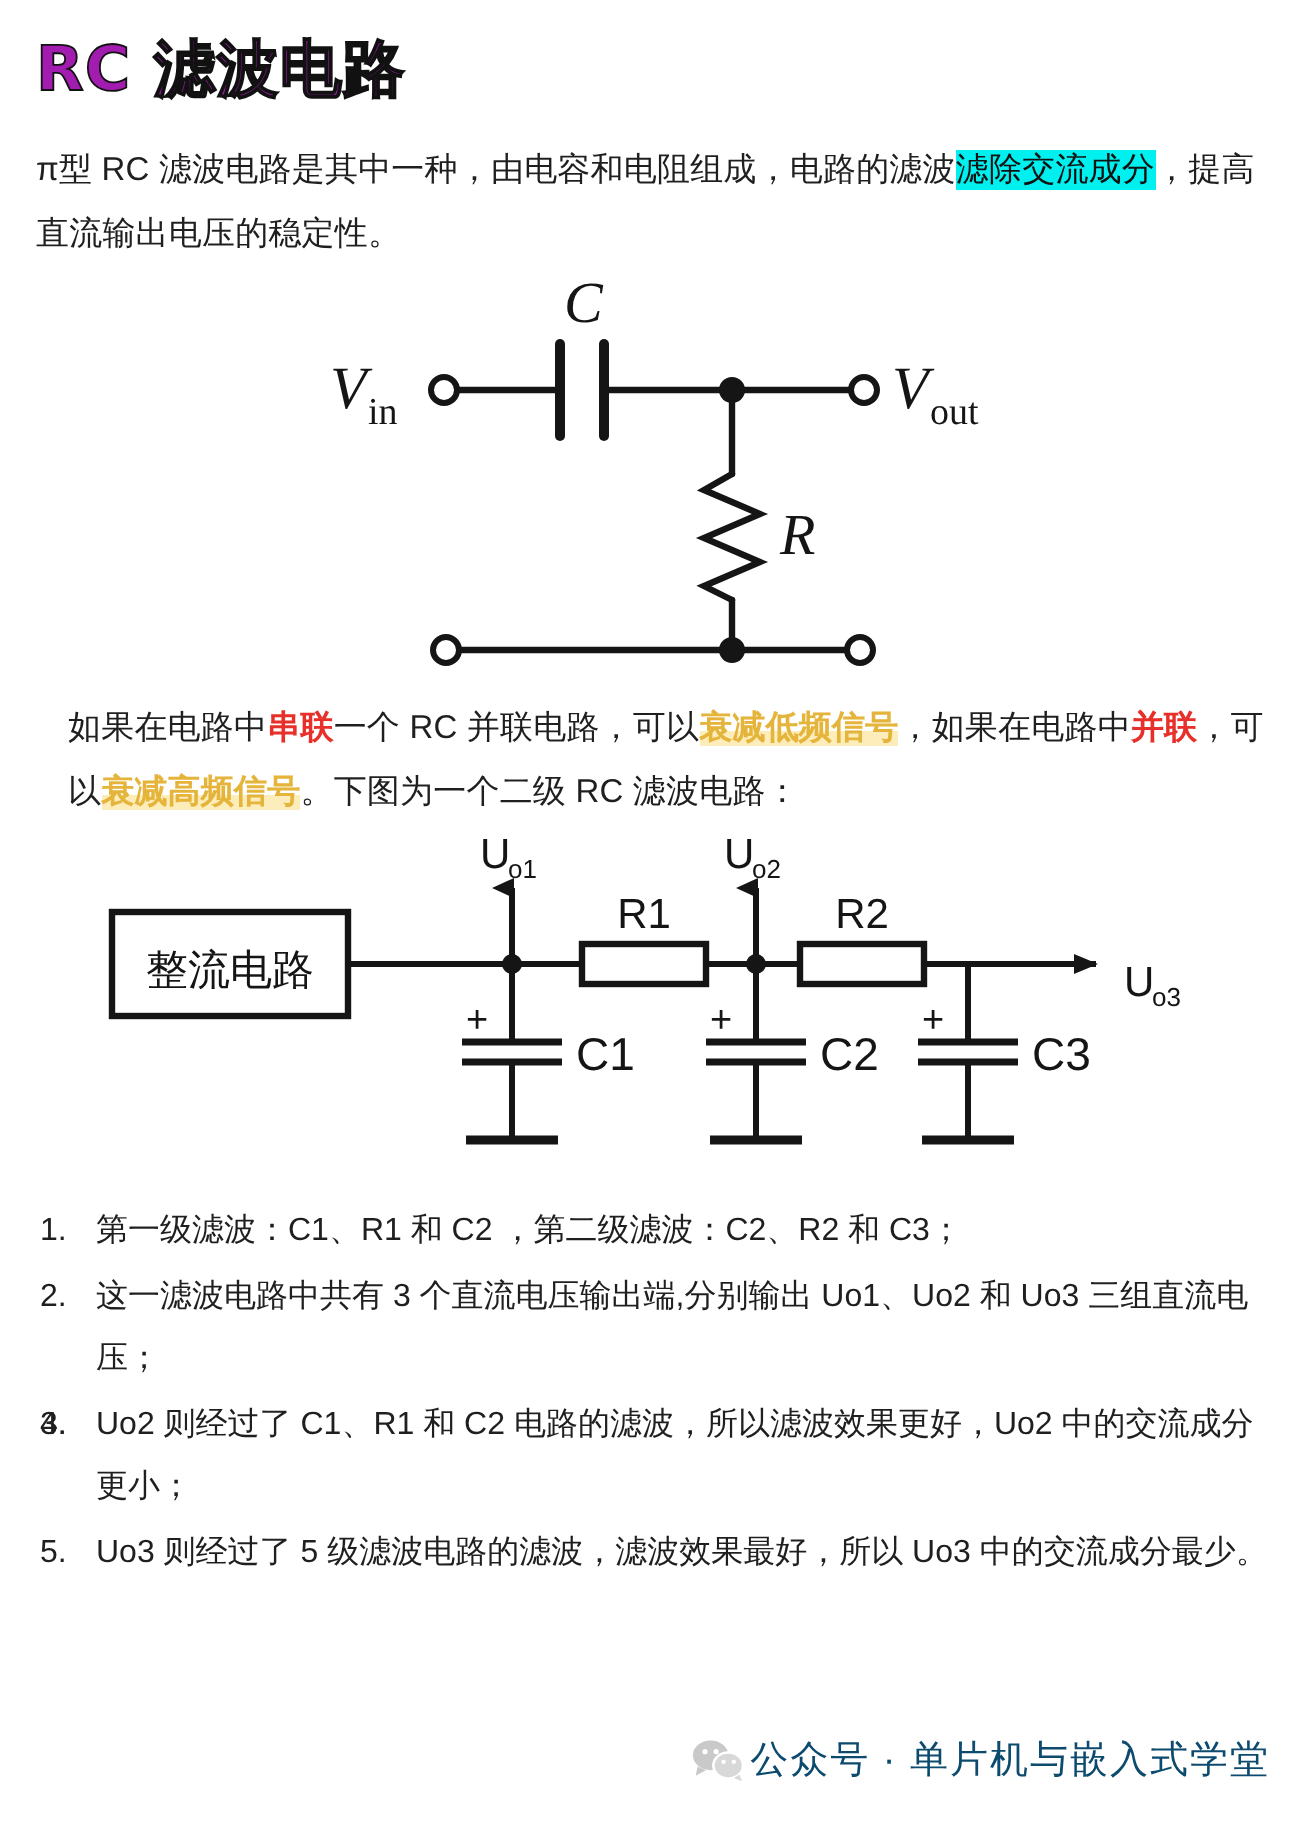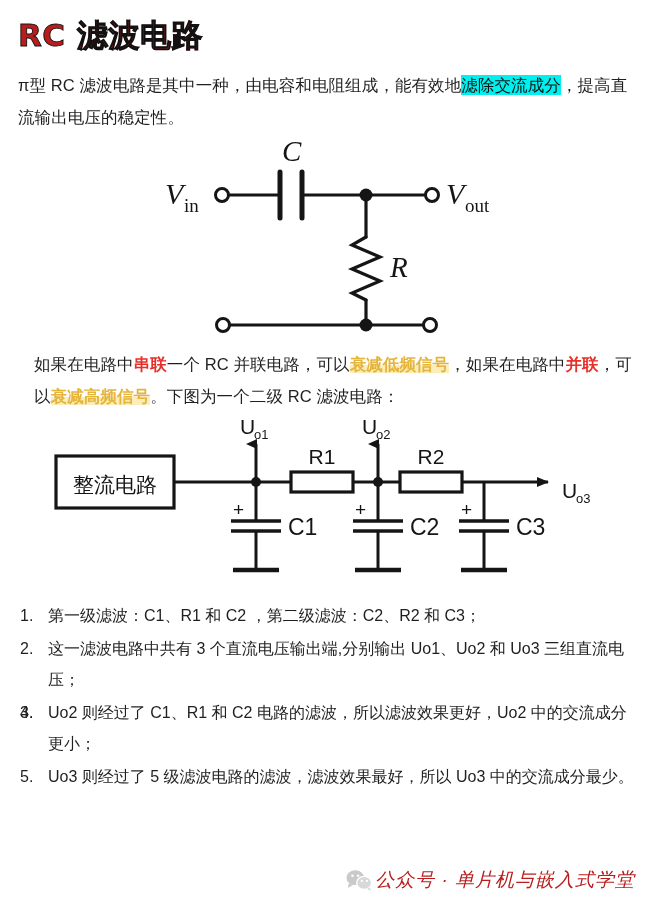--- a/index.html
+++ b/index.html
@@ -24,21 +24,21 @@
   }
 
   
   .doc-title {
     margin: 0;
     padding-top: 16px;
     font-size: 31px;
     line-height: 1.28;
     font-weight: 900;
     letter-spacing: 0.5px;
-    color: #b91c1c;
+    color: #a21caf;
     font-family: "DejaVu Sans", "Liberation Sans", sans-serif;
     -webkit-text-stroke: 0.9px #111111;
   }
 
   
   .para {
     font-size: 16.5px;
     line-height: 32px;
     color: #1f1f1f;
     margin: 0;
@@ -91,42 +91,41 @@
   }
 
   
   .watermark {
     position: absolute;
     right: 22px;
     bottom: 18px;
     display: flex;
     align-items: center;
     gap: 3px;
-    color: #b91c1c;
+    color: #0c4a6e;
     font-size: 19px;
     letter-spacing: 1px;
     user-select: none;
-    font-style: italic;
   }
   .watermark .wechat {
     display: inline-block;
     width: 26px;
     height: 22px;
     position: relative;
   }
 </style>
 </head>
 <body>
 
 <div class="page">
 
   <h1 class="doc-title">RC 滤波电路</h1>
 
   <p class="para para-intro">
-    <span>π型 RC 滤波电路是其中一种，由电容和电阻组成，能有效地</span><span class="hl-cyan">滤除交流成分</span><span>，提高直流输出电压的稳定性。</span>
+    <span>π型 RC 滤波电路是其中一种，由电容和电阻组成，电路的滤波</span><span class="hl-cyan">滤除交流成分</span><span>，提高直流输出电压的稳定性。</span>
   </p>
 
   <svg class="figure fig1" viewBox="0 0 621 205" width="621" height="205">
     <g stroke="#151515" stroke-width="3.2" fill="none" stroke-linecap="round">
 
       <line x1="210" y1="56" x2="262" y2="56"></line>
 
       <line x1="262" y1="33" x2="262" y2="79" stroke-width="5"></line>
       <line x1="284" y1="33" x2="284" y2="79" stroke-width="5"></line>
 

